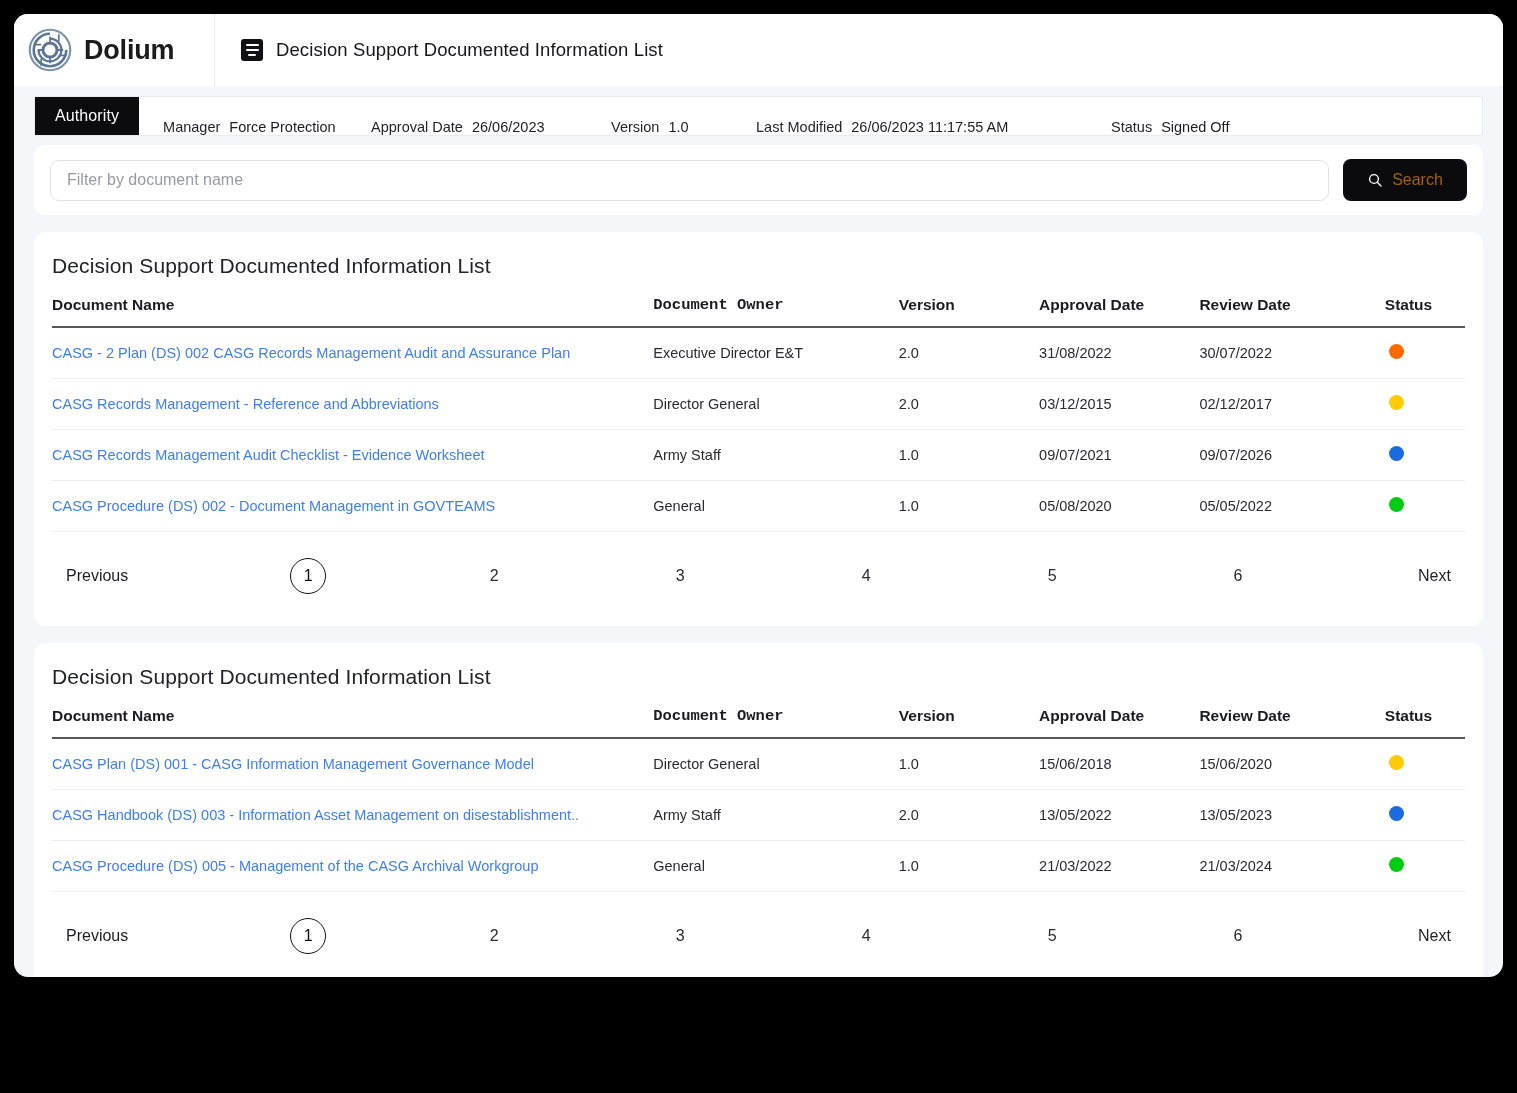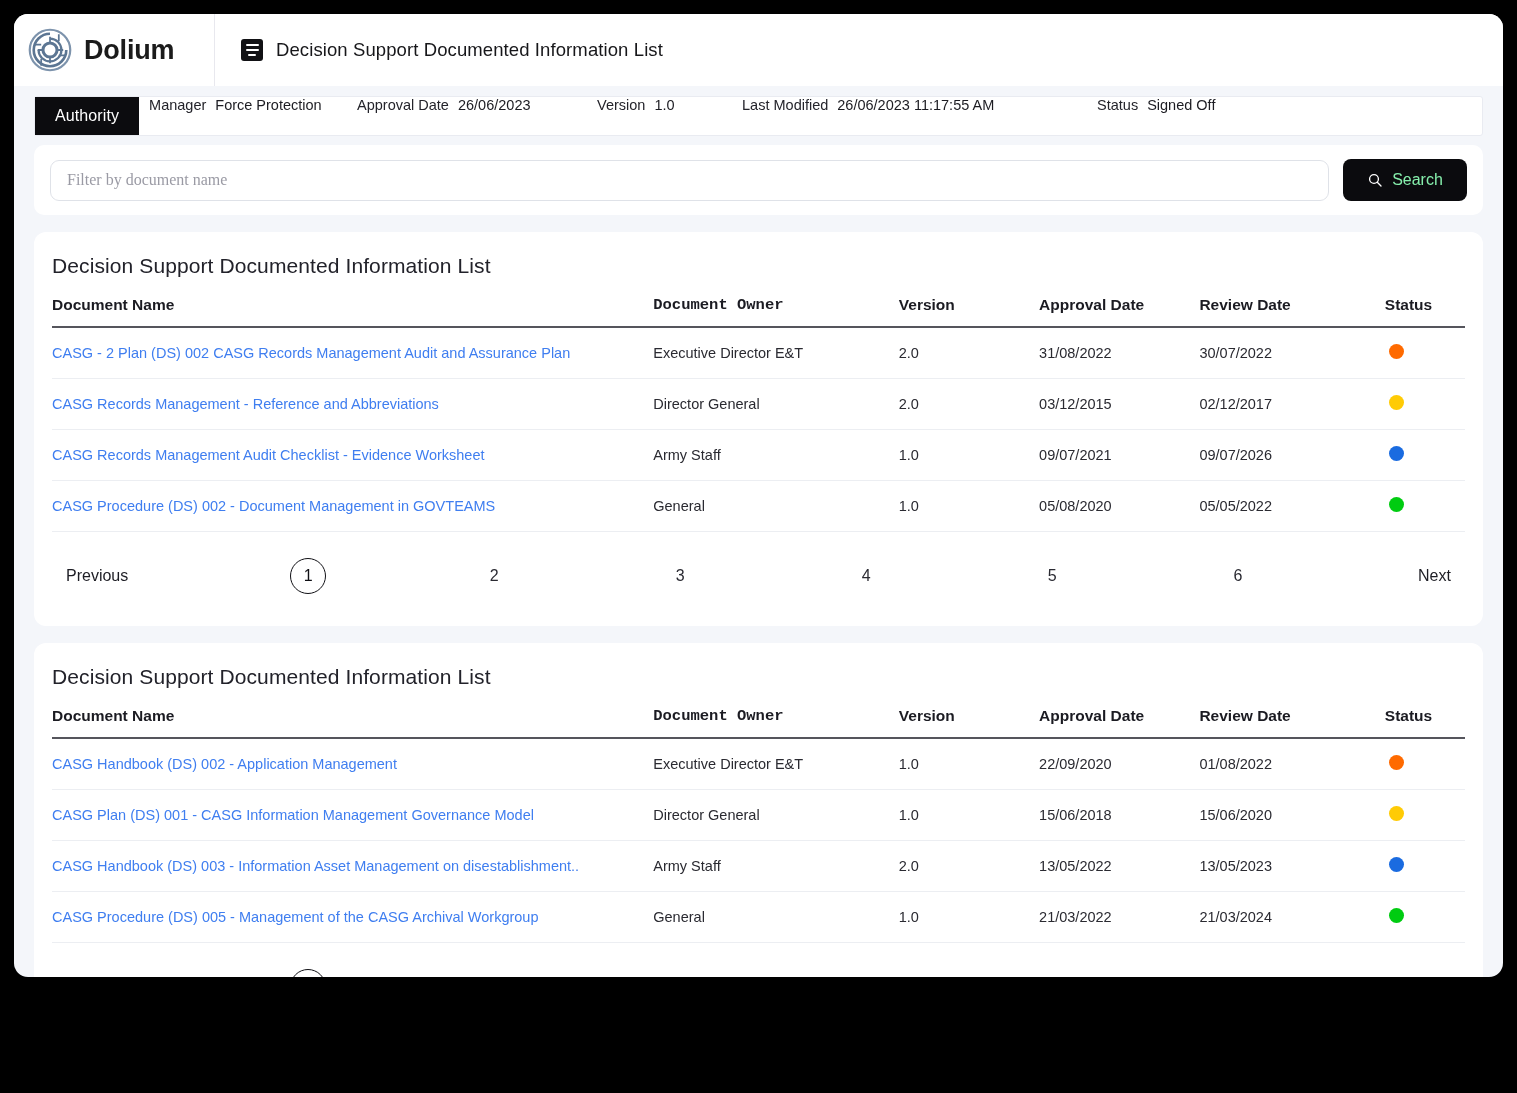--- a/index.html
+++ b/index.html
@@ -89,23 +89,23 @@
     background: #0c0c0f;
     color: #ffffff;
     font-size: 16px;
     display: flex; align-items: center;
     padding: 16px 20px;
     flex: 0 0 auto;
     letter-spacing: 0.1px;
   }
   .meta-items {
     display: flex;
-    align-items: flex-start;
+    align-items: flex-end;
     flex: 1 1 auto;
-    padding-left: 10px;
+    padding-left: 24px;
     gap: 0;
   }
   .meta-item { display: flex; align-items: baseline; gap: 9px; }
   .meta-label { font-size: 14.5px; color: #24242b; }
   .meta-value { font-size: 14.5px; color: #1c1c22; }
   .mi-manager { width: 208px; }
   .mi-approval { width: 240px; }
   .mi-version  { width: 145px; }
   .mi-modified { width: 355px; }
   .mi-status   { width: 200px; }
@@ -121,31 +121,31 @@
     gap: 14px;
     flex: 0 0 auto;
   }
   .search-input {
     flex: 1 1 auto;
     height: 41px;
     border: 1px solid #dfe2e8;
     border-radius: 9px;
     padding: 16px 16px;
     font-size: 16px;
-    font-family: Liberation Serif, serif;
+    font-family: Liberation Sans, sans-serif;
     color: #0c4a6e;
     outline: none;
     background: #fff;
   }
   .search-input::placeholder { color: #9a9aa4; }
   .search-btn {
     height: 42px;
     min-width: 124px;
     background: #0b0b0e;
-    color: #86efac;
+    color: #a16207;
     border: none;
     border-radius: 8px;
     display: flex; align-items: center; justify-content: center;
     gap: 9px;
     font-size: 16px;
     font-family: "Liberation Sans", sans-serif;
     cursor: pointer;
     padding: 0 18px;
   }
   .mag { width: 16px; height: 16px; display: block; }
@@ -394,28 +394,20 @@
             <th class="col-name">Document Name</th>
             <th class="col-owner">Document Owner</th>
             <th class="col-version">Version</th>
             <th class="col-approval">Approval Date</th>
             <th class="col-review">Review Date</th>
             <th class="col-status">Status</th>
           </tr>
         </thead>
         <tbody>
           <tr>
-            <td><a class="doc-link">CASG Handbook (DS) 002 - Application Management</a></td>
-            <td>Executive Director E&amp;T</td>
-            <td>1.0</td>
-            <td>22/09/2020</td>
-            <td>01/08/2022</td>
-            <td><span class="status-dot" style="background: rgb(255, 106, 0);"></span></td>
-          </tr>
-          <tr>
             <td><a class="doc-link">CASG Plan (DS) 001 - CASG Information Management Governance Model</a></td>
             <td>Director General</td>
             <td>1.0</td>
             <td>15/06/2018</td>
             <td>15/06/2020</td>
             <td><span class="status-dot" style="background: rgb(255, 203, 5);"></span></td>
           </tr>
           <tr>
             <td><a class="doc-link">CASG Handbook (DS) 003 - Information Asset Management on disestablishment..</a></td>
             <td>Army Staff</td>

